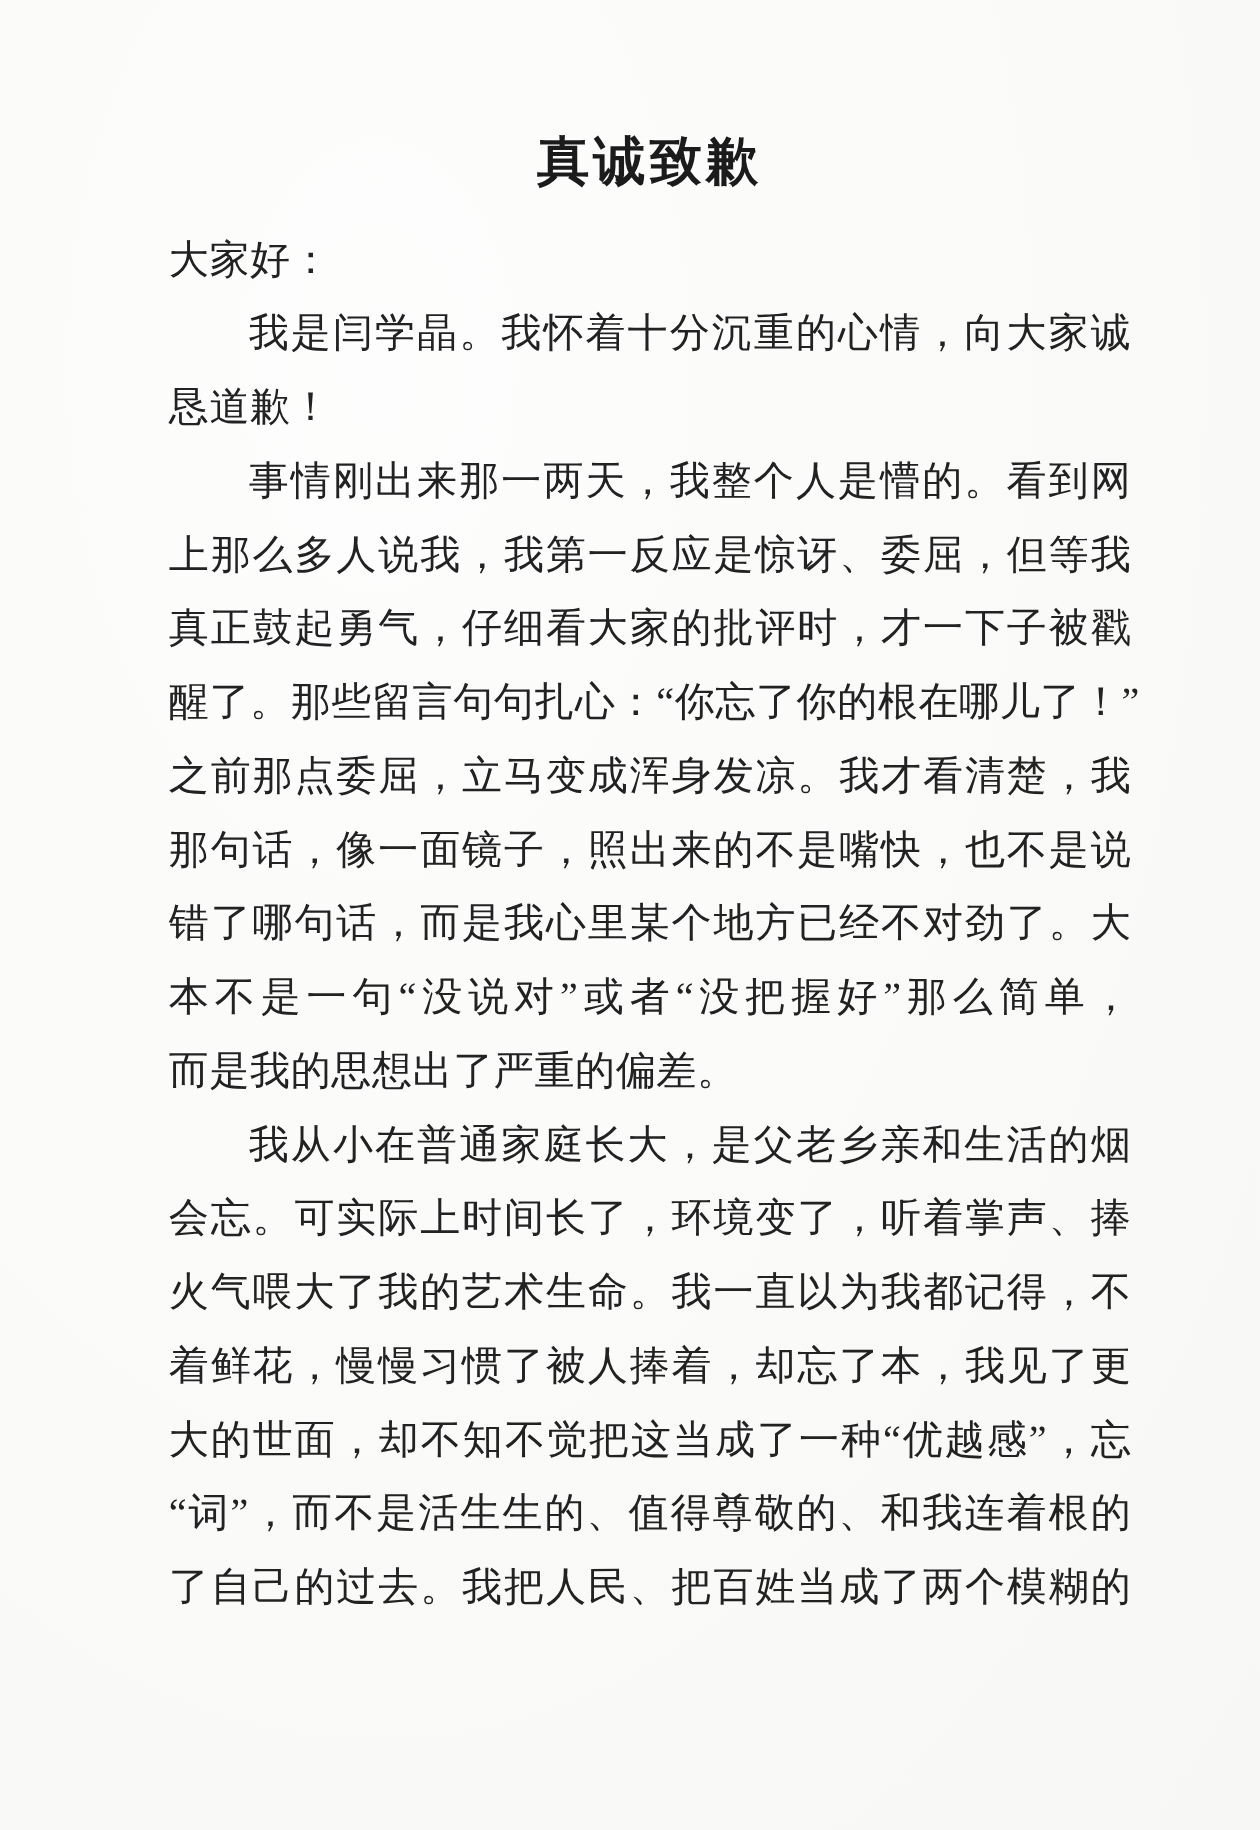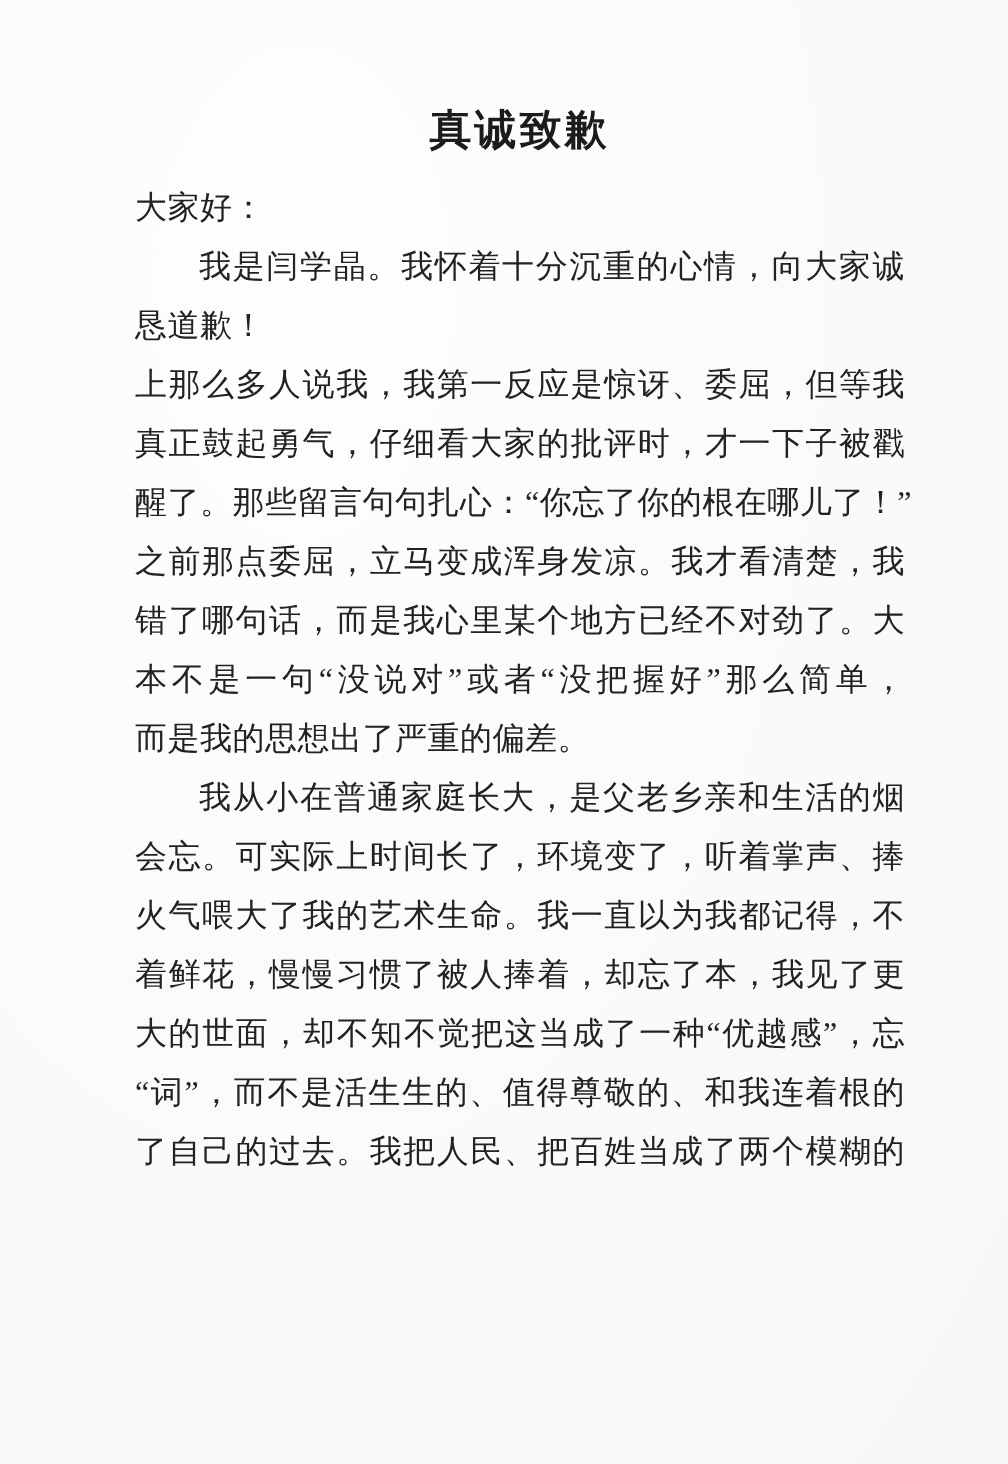--- a/index.html
+++ b/index.html
@@ -57,24 +57,26 @@
 </style>
 </head>
 <body>
 
 <div class="page">
   <h1 class="doc-title">真诚致歉</h1>
   <div class="doc-body">
       <div class="line short">大家好：</div>
       <div class="line indent">我是闫学晶。我怀着十分沉重的心情，向大家诚</div>
       <div class="line short">恳道歉！</div>
+      <div class="line indent">事情刚出来那一两天，我整个人是懵的。看到网</div>
       <div class="line">上那么多人说我，我第一反应是惊讶、委屈，但等我</div>
       <div class="line">真正鼓起勇气，仔细看大家的批评时，才一下子被戳</div>
       <div class="line">醒了。那些留言句句扎心：“你忘了你的根在哪儿了！”</div>
       <div class="line">之前那点委屈，立马变成浑身发凉。我才看清楚，我</div>
+      <div class="line">那句话，像一面镜子，照出来的不是嘴快，也不是说</div>
       <div class="line">错了哪句话，而是我心里某个地方已经不对劲了。大</div>
       <div class="line">本不是一句“没说对”或者“没把握好”那么简单，</div>
       <div class="line short">而是我的思想出了严重的偏差。</div>
       <div class="line indent">我从小在普通家庭长大，是父老乡亲和生活的烟</div>
       <div class="line">会忘。可实际上时间长了，环境变了，听着掌声、捧</div>
       <div class="line">火气喂大了我的艺术生命。我一直以为我都记得，不</div>
       <div class="line">着鲜花，慢慢习惯了被人捧着，却忘了本，我见了更</div>
       <div class="line">大的世面，却不知不觉把这当成了一种“优越感”，忘</div>
       <div class="line">“词”，而不是活生生的、值得尊敬的、和我连着根的</div>
       <div class="line">了自己的过去。我把人民、把百姓当成了两个模糊的</div>

